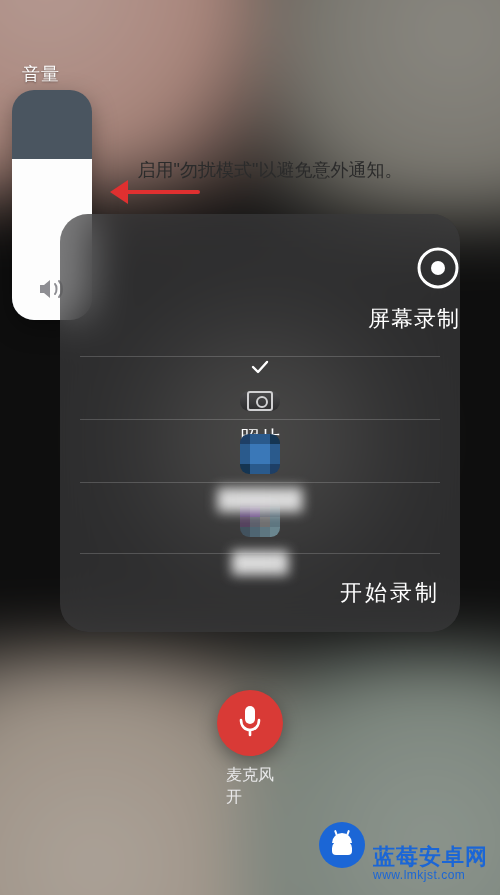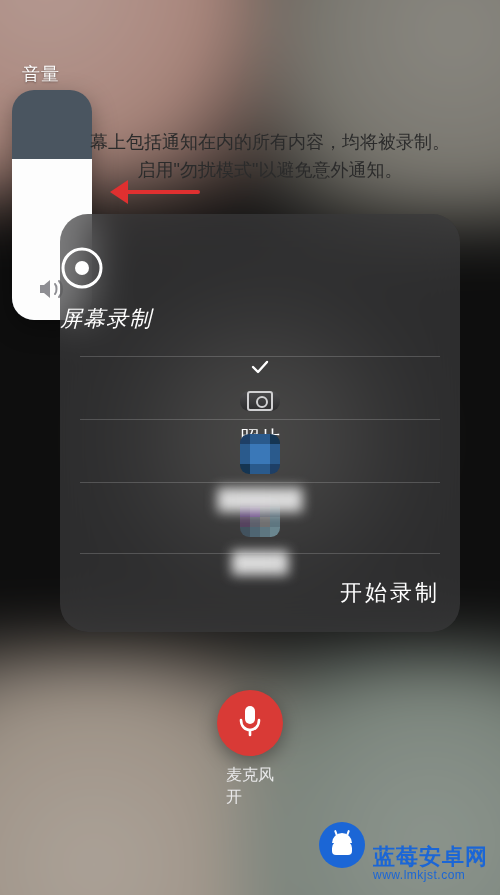--- a/index.html
+++ b/index.html
@@ -23,21 +23,21 @@
   
   .info-text{position:absolute;left:60px;right:20px;top:128px;color:#2b2b2b;font-size:18px;line-height:28px;text-align:center;}
 
   
   .arrow{position:absolute;left:110px;top:180px;width:90px;height:24px;pointer-events:none;}
   .arrow-line{position:absolute;left:14px;top:10px;right:0;height:4px;background:#e03030;border-radius:2px;}
   .arrow-head{position:absolute;left:0;top:0;width:0;height:0;border-top:12px solid transparent;border-bottom:12px solid transparent;border-right:18px solid #e03030;}
 
   
   .card{position:absolute;left:60px;top:214px;width:400px;border-radius:28px;background:rgba(60,60,62,.68);backdrop-filter:blur(20px);-webkit-backdrop-filter:blur(20px);overflow:hidden;}
-  .card-head{display:flex;flex-direction:column;align-items:flex-start;padding:32px 0 22px;gap:10px;font-style:italic;}
+  .card-head{display:flex;flex-direction:column;align-items:flex-end;padding:32px 0 22px;gap:10px;}
   .rec-icon{color:#fff;}
   .card-title{color:#fff;font-size:22px;letter-spacing:1px;}
 
   .option-list{margin:0 20px 8px;border-top:1px solid rgba(255,255,255,.18);}
   .option-row{display:flex;align-items:center;height:62px;border-bottom:1px solid rgba(255,255,255,.18);gap:14px;padding:0 6px;flex-direction:column;}
   .option-row:last-child{border-bottom:none;}
   .check{width:26px;display:flex;align-items:center;justify-content:center;color:#fff;}
   .app-icon{width:40px;height:40px;border-radius:9px;display:flex;align-items:center;justify-content:center;}
   .photos-icon{background:linear-gradient(180deg,#4b4b4d,#2c2c2e);position:relative;}
   .photos-inner{width:22px;height:16px;border:2px solid #d0d0d2;border-radius:3px;position:relative;}
@@ -96,21 +96,21 @@
     <div class="vol-icon">
       <svg width="30" height="26" viewBox="0 0 30 26" fill="none" stroke="#8e8e93" stroke-width="2" stroke-linecap="round">
         <path d="M3 9 H7 L13 4 V22 L7 17 H3 Z" fill="#8e8e93" stroke="none"></path>
         <path d="M18 8 C20 10 20 16 18 18"></path>
         <path d="M22 5 C26 9 26 17 22 21"></path>
       </svg>
     </div>
   </div>
 
   <div class="info-text">
-    <span>幕上包括通知在内的所有内容，均将被录制。</span><br>
+    <br>
     <span>启用"勿扰模式"以避免意外通知。</span>
   </div>
 
   <div class="arrow">
     <div class="arrow-head"></div>
       <div class="arrow-line"></div>
   </div>
 
   <div class="card">
     <div class="card-head">

